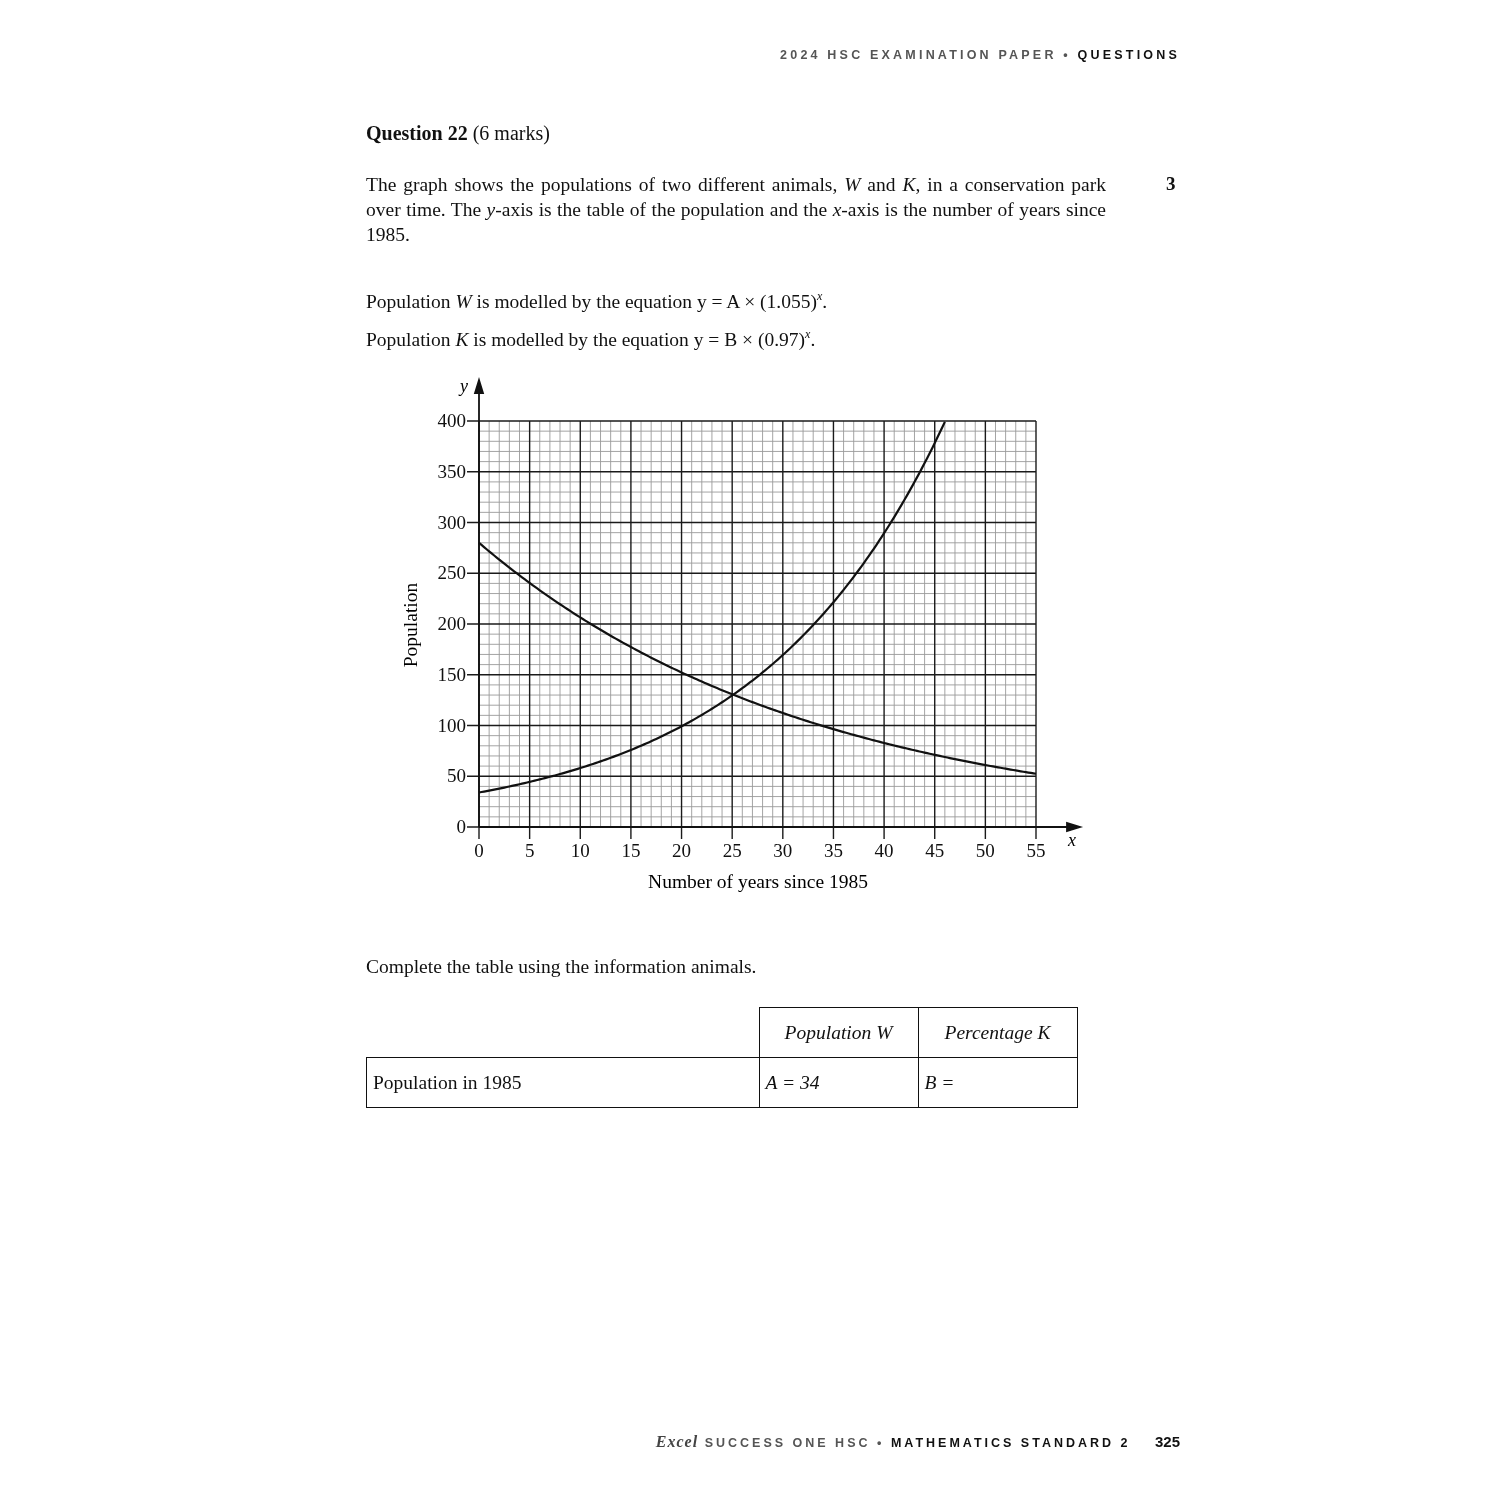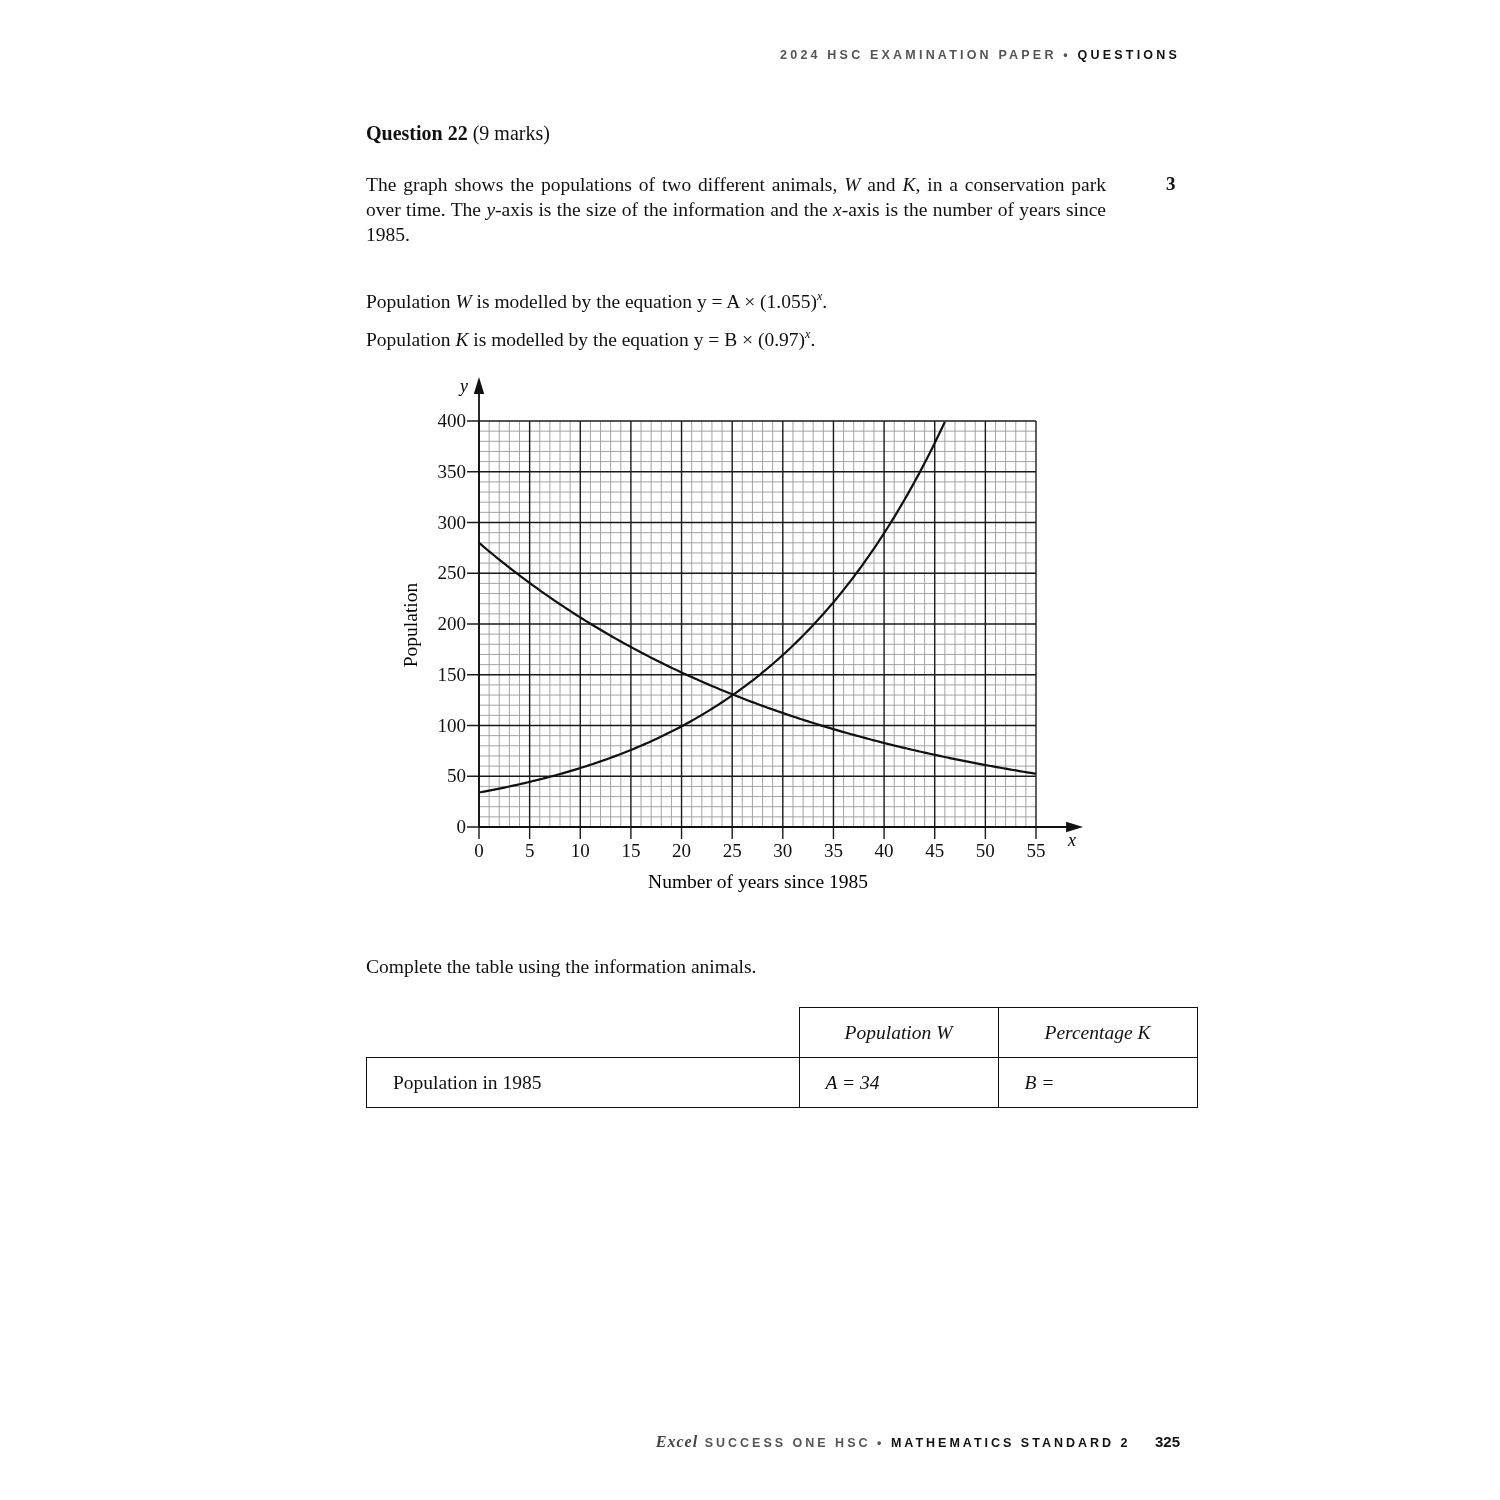--- a/index.html
+++ b/index.html
@@ -13,21 +13,21 @@
   .marks-num { position:absolute; left:1166px; top:173px; font-size:19px; font-weight:700; }
   .para { position:absolute; left:366px; width:740px; font-size:19.5px; line-height:25px; }
   .p1 { top:172px; text-align:justify; }
   .p2 { top:284px; }
   .p3 { top:322px; }
   i.v { font-style:italic; }
   sup { font-size:12px; font-style:italic; }
   svg.chart { position:absolute; left:380px; top:370px; }
   .instruction { position:absolute; left:366px; top:956px; font-size:19.5px; }
   table.answer { position:absolute; left:366px; top:1007px; border-collapse:collapse; font-size:19.5px; }
-  table.answer td { border:1.6px solid #111; height:49px; padding:0 26px; }
+  table.answer td { border:1.6px solid #111; height:49px; padding:0 6px; }
   table.answer td.blank { border:none; }
   table.answer td.hdr { text-align:center; font-style:italic; }
   table.answer td.val { text-align:left; }
   .c0 { width:380px; } .c1 { width:146px; } .c2 { width:146px; }
   .footer { position:absolute; top:1433px; right:320px; font-family:"Liberation Sans","DejaVu Sans",sans-serif;
             font-size:12.5px; letter-spacing:3px; font-weight:700; color:#555; white-space:nowrap;margin-left:40px; }
   .footer .brand { font-family:"Liberation Serif","DejaVu Serif",serif; font-style:italic; font-size:16px; letter-spacing:1px; color:#444; }
   .footer .strong { color:#111; }
   .footer .pg { color:#111; font-size:15px; letter-spacing:0; margin-left:18px; }
 </style>
@@ -35,25 +35,25 @@
 <body>
 
 <div class="running-head">
   <span>2024 HSC EXAMINATION PAPER</span>
   <span>•</span>
   <span class="strong">QUESTIONS</span>
 </div>
 
 <div class="q-title">
   <b>Question 22</b>
-  <span>(9 marks)</span>
+  <span>(6 marks)</span>
 </div>
 <div class="marks-num">3</div>
 
-<div class="para p1"><span>The graph shows the populations of two different animals, </span><i class="v">W</i><span> and </span><i class="v">K</i><span>, in a conservation park over time. The </span><i class="v">y</i><span>-axis is the size of the information and the </span><i class="v">x</i><span>-axis is the number of years since 1985.</span></div>
+<div class="para p1"><span>The graph shows the populations of two different animals, </span><i class="v">W</i><span> and </span><i class="v">K</i><span>, in a conservation park over time. The </span><i class="v">y</i><span>-axis is the table of the population and the </span><i class="v">x</i><span>-axis is the number of years since 1985.</span></div>
 
 <div class="para p2"><span>Population </span><i class="v">W</i><span> is modelled by the equation </span><span class="v">y = A × (1.055)</span><sup>x</sup><span>.</span></div>
 
 <div class="para p3"><span>Population </span><i class="v">K</i><span> is modelled by the equation </span><span class="v">y = B × (0.97)</span><sup>x</sup><span>.</span></div>
 
 <svg class="chart" width="720" height="530" viewBox="380 370 720 530">
   <g id="minor-grid" stroke="#9a9a9a" stroke-width="0.9">
       <line x1="489.1272727272727" y1="421" x2="489.1272727272727" y2="827"></line>
       <line x1="499.25454545454545" y1="421" x2="499.25454545454545" y2="827"></line>
       <line x1="509.3818181818182" y1="421" x2="509.3818181818182" y2="827"></line>

